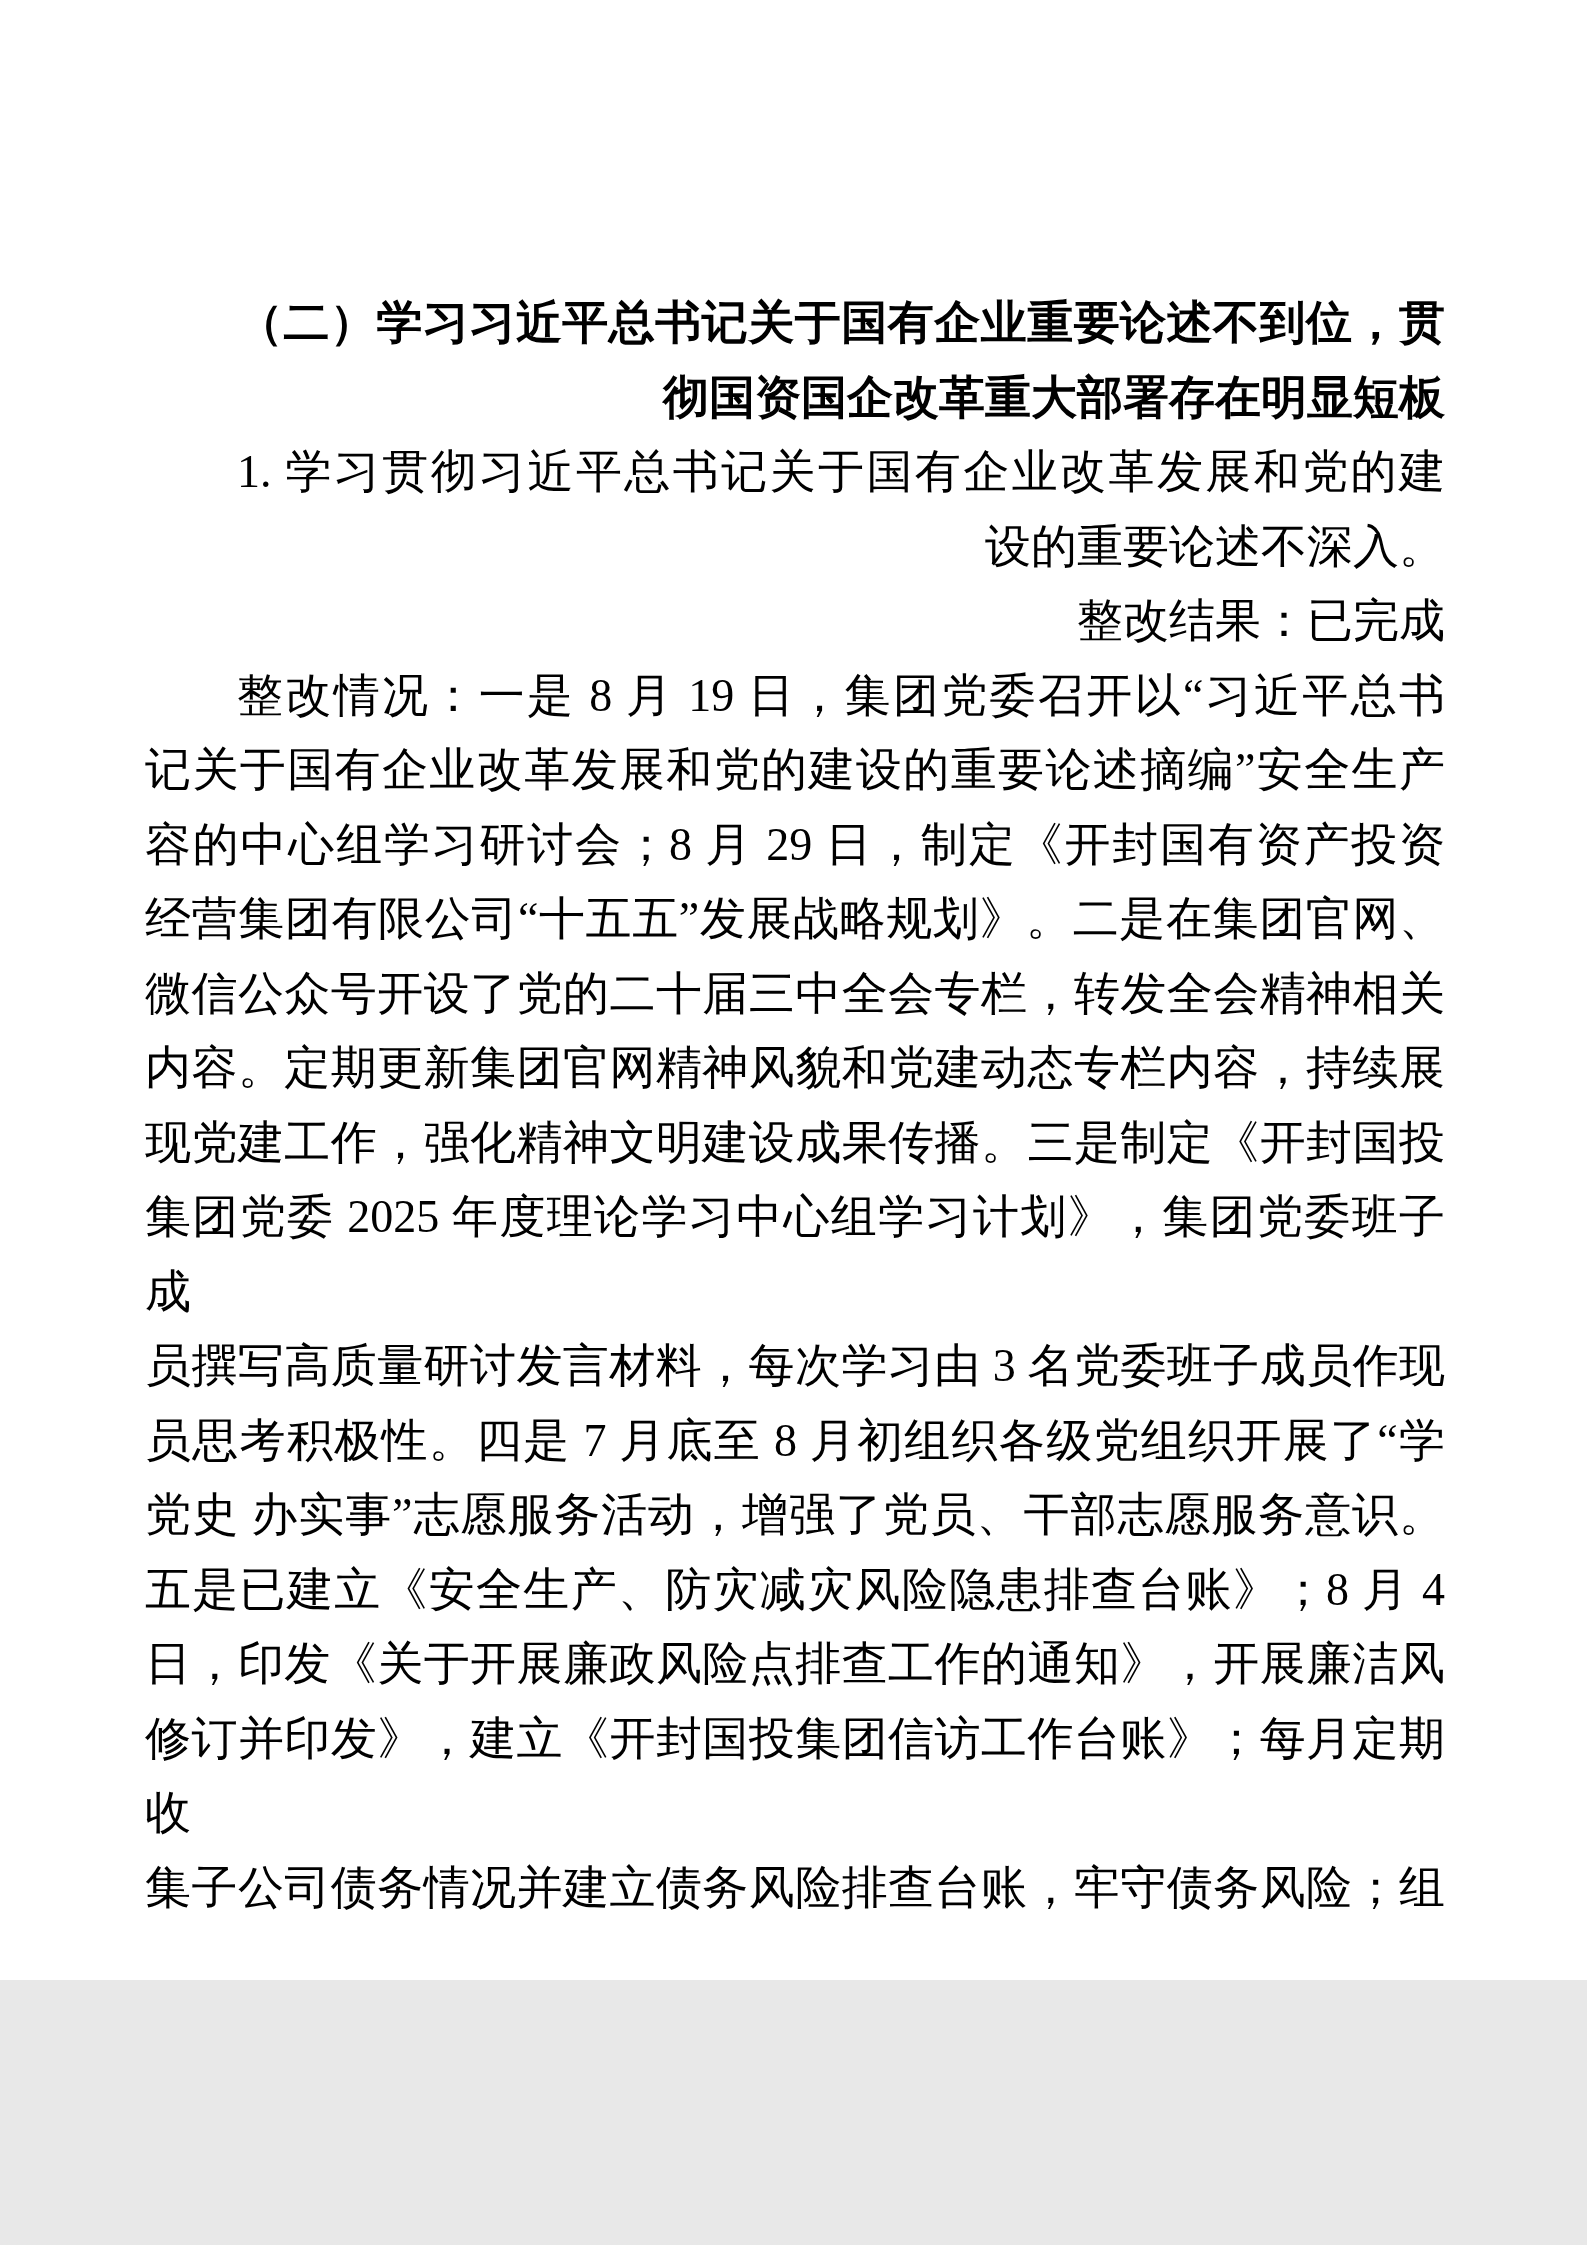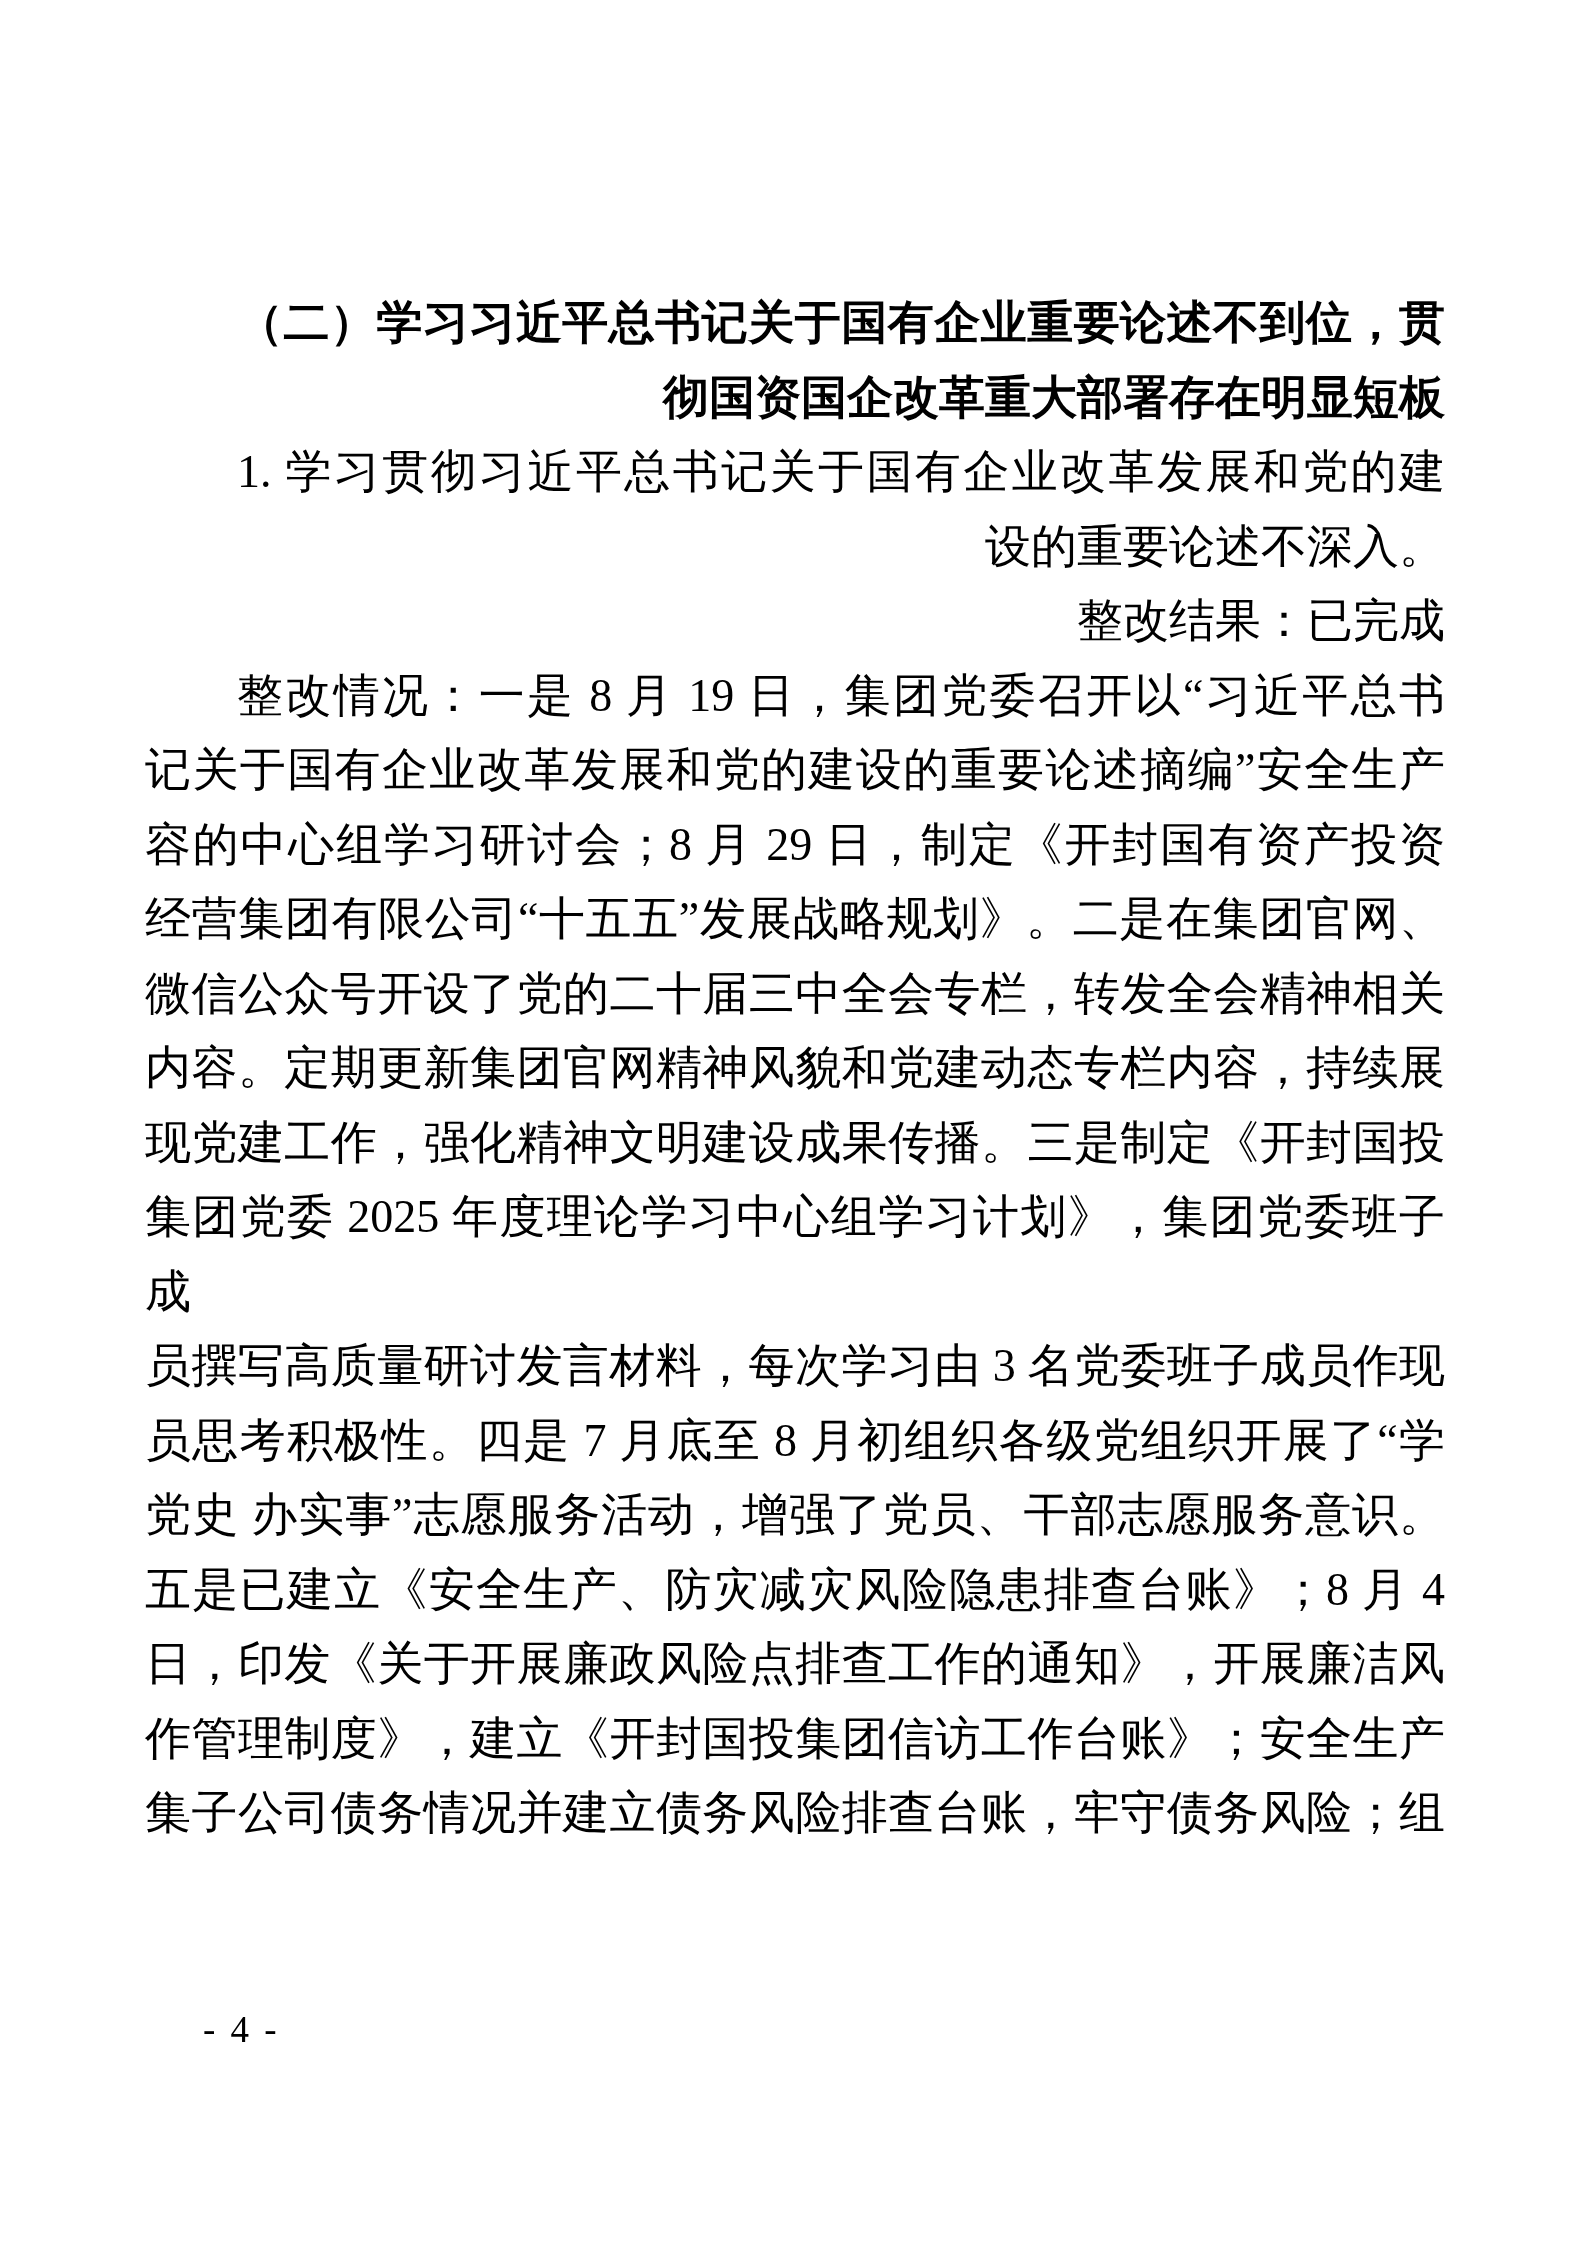--- a/index.html
+++ b/index.html
@@ -1,20 +1,20 @@
 <!DOCTYPE html>
 <html lang="zh"><head>
 <meta charset="utf-8">
 <style>
   html, body { margin: 0; padding: 0; }
   body { background: #e8e8e8; }
   .page {
     position: relative;
     width: 1587px;
-    height: 2245px;
+    height: 1980px;
     background: #ffffff;
     overflow: hidden;
     font-family: "Liberation Serif", serif;
     color: #000000;
   }
   .text-block {
     position: absolute;
     left: 145px;
     top: 286px;
     width: 1300px;
@@ -58,17 +58,17 @@
       <div class="line fill">经营集团有限公司“十五五”发展战略规划》。二是在集团官网、</div>
       <div class="line fill">微信公众号开设了党的二十届三中全会专栏，转发全会精神相关</div>
       <div class="line fill">内容。定期更新集团官网精神风貌和党建动态专栏内容，持续展</div>
       <div class="line fill">现党建工作，强化精神文明建设成果传播。三是制定《开封国投</div>
       <div class="line fill">集团党委 2025 年度理论学习中心组学习计划》，集团党委班子成</div>
       <div class="line fill">员撰写高质量研讨发言材料，每次学习由 3 名党委班子成员作现</div>
       <div class="line fill">员思考积极性。四是 7 月底至 8 月初组织各级党组织开展了“学</div>
       <div class="line fill">党史 办实事”志愿服务活动，增强了党员、干部志愿服务意识。</div>
       <div class="line fill">五是已建立《安全生产、防灾减灾风险隐患排查台账》；8 月 4</div>
       <div class="line fill">日，印发《关于开展廉政风险点排查工作的通知》，开展廉洁风</div>
-      <div class="line fill">作管理制度》，建立《开封国投集团信访工作台账》；安全生产</div>
+      <div class="line fill">修订并印发》，建立《开封国投集团信访工作台账》；每月定期收</div>
       <div class="line fill">集子公司债务情况并建立债务风险排查台账，牢守债务风险；组</div>
     </div>
   <div class="page-footer">- 4 -</div>
 </div>
 
 </body></html>

